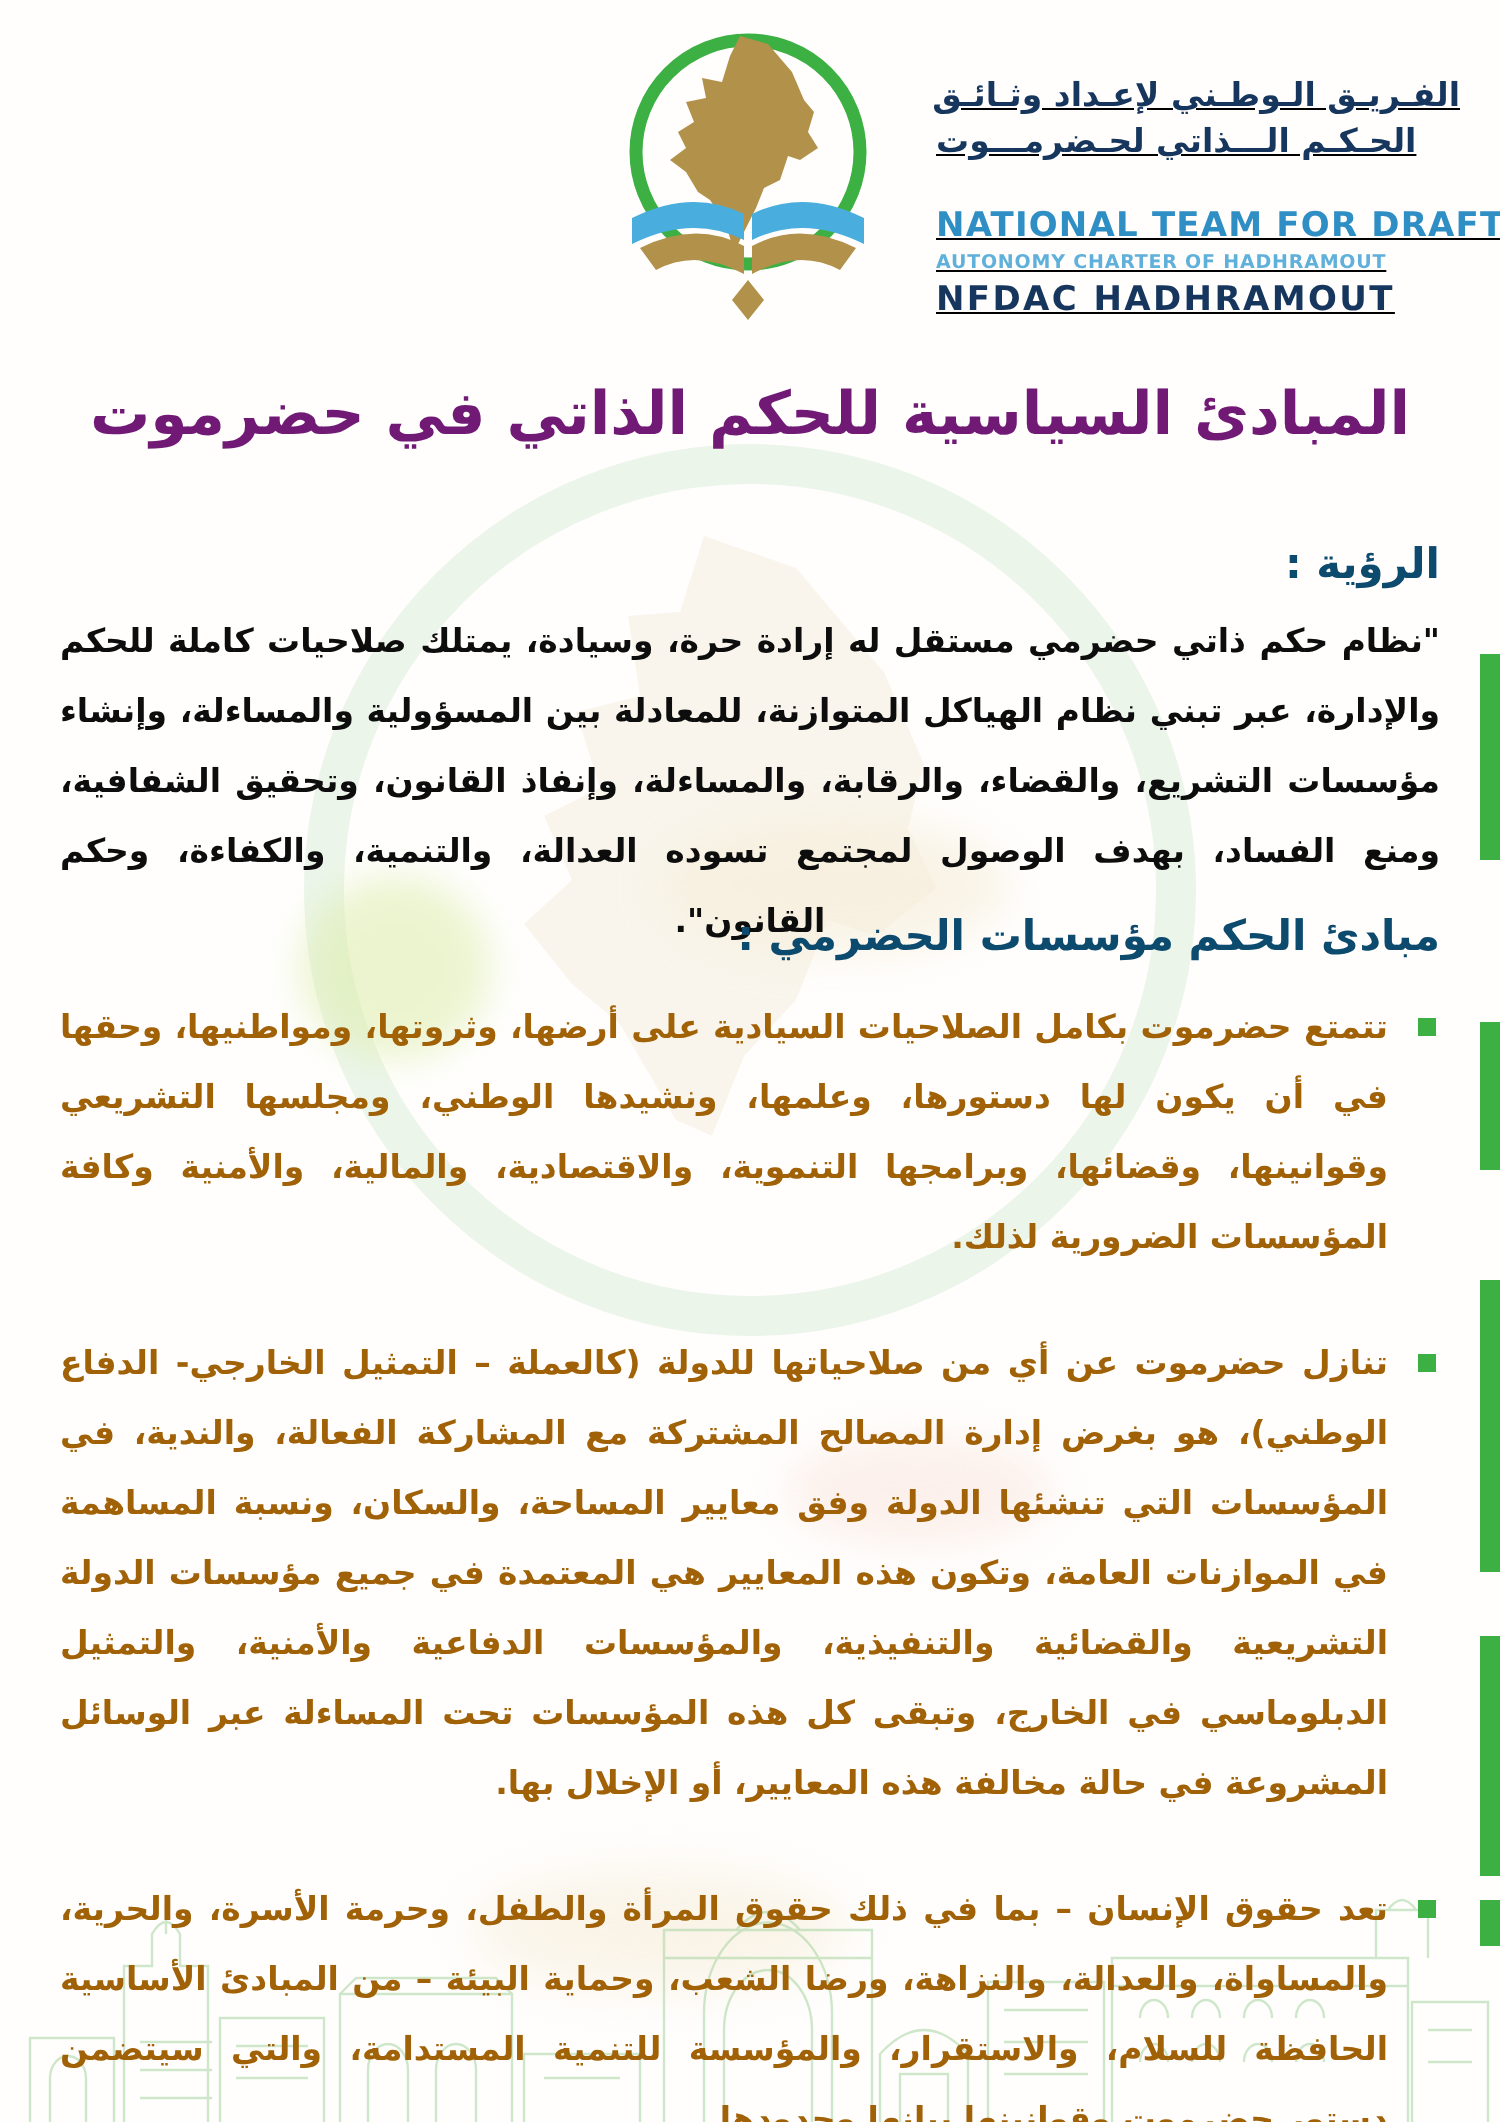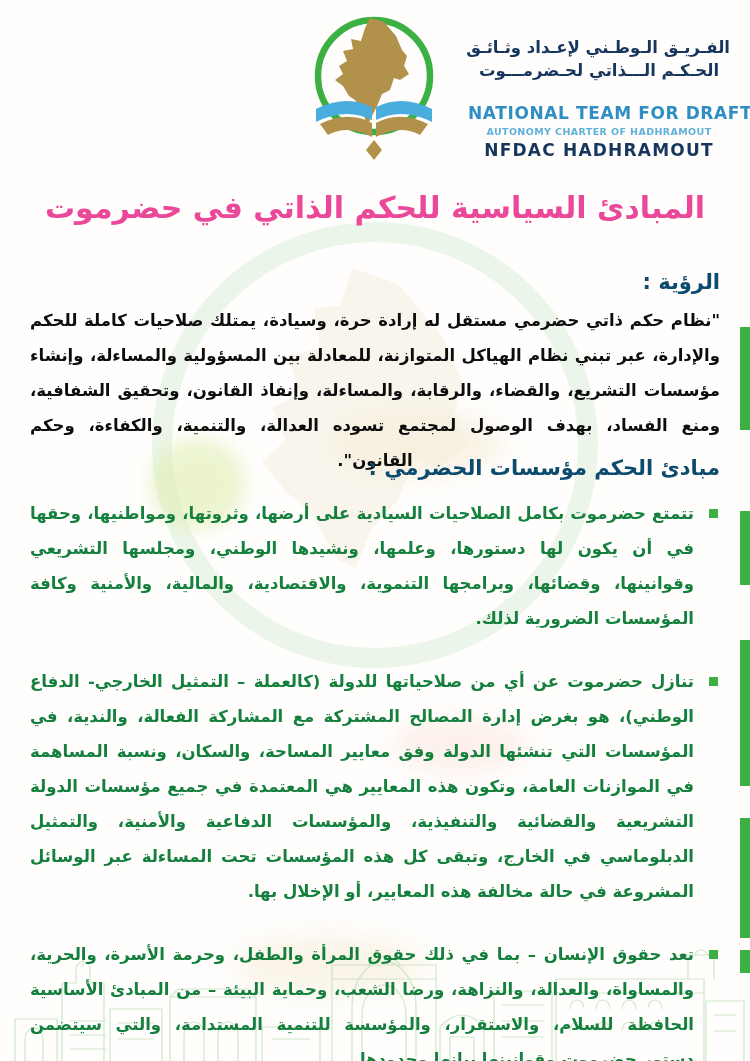--- a/index.html
+++ b/index.html
@@ -18,43 +18,43 @@
   .skyline{position:absolute;left:0;bottom:0;opacity:.55;pointer-events:none;}
   
   .edge-bar{position:absolute;right:0;width:10px;background:#3cb043;}
   .bar1{top:327px;height:103px;}
   .bar2{top:511px;height:74px;}
   .bar3{top:640px;height:146px;}
   .bar4{top:818px;height:120px;}
   .bar5{top:950px;height:23px;}
   
   .logo{position:absolute;left:308px;top:14px;}
-  .org-text{position:absolute;left:468px;top:36px;width:262px;text-align:center;}
+  .org-text{position:absolute;left:468px;top:36px;width:262px;text-align:left;text-decoration:underline;}
   .org-ar{direction:rtl;color:#17365d;font-weight:bold;font-size:16.5px;line-height:23px;white-space:nowrap;}
   .org-en1{color:#2f8fc5;font-weight:bold;font-size:17px;letter-spacing:.6px;margin-top:21px;white-space:nowrap;}
   .org-en2{color:#5fb0da;font-weight:bold;font-size:9.5px;letter-spacing:.4px;margin-top:3px;white-space:nowrap;}
   .org-abbr{color:#17365d;font-weight:bold;font-size:17px;letter-spacing:1.2px;margin-top:3px;white-space:nowrap;}
   
   .title{
     position:absolute;top:190px;left:0;width:100%;text-align:center;
-    direction:rtl;color:#ec4899;font-weight:bold;font-size:30px;
+    direction:rtl;color:#701a75;font-weight:bold;font-size:30px;
   }
   .section{position:absolute;right:30px;left:30px;direction:rtl;}
   .sec-vision{top:270px;}
   .sec-principles{top:456px;}
   h2.sec-head{margin:0 0 9px 0;color:#0c4a6e;font-size:21px;font-weight:bold;}
   .body-text{
     margin:0;color:#0d0d0d;font-weight:bold;font-size:16.5px;line-height:35px;
     text-align:justify;
   }
   .vision-p{text-align-last:center;}
   ul.principles{list-style:none;margin:16px 0 0 0;padding:0;}
   ul.principles li{
     position:relative;padding-right:26px;margin-bottom:28px;
-    color:#15803d;font-weight:bold;font-size:16.5px;line-height:35px;text-align:justify;
+    color:#a16207;font-weight:bold;font-size:16.5px;line-height:35px;text-align:justify;
   }
   .bullet-square{position:absolute;right:2px;top:13px;width:9px;height:9px;background:#3cb043;}
 </style>
 </head>
 <body>
 
 <div class="page">
 
   <svg class="wm-svg" width="750" height="1061" viewBox="0 0 750 1061">
     <circle cx="375" cy="445" r="213" fill="none" stroke="#46a840" stroke-width="20" opacity="0.10"></circle>

